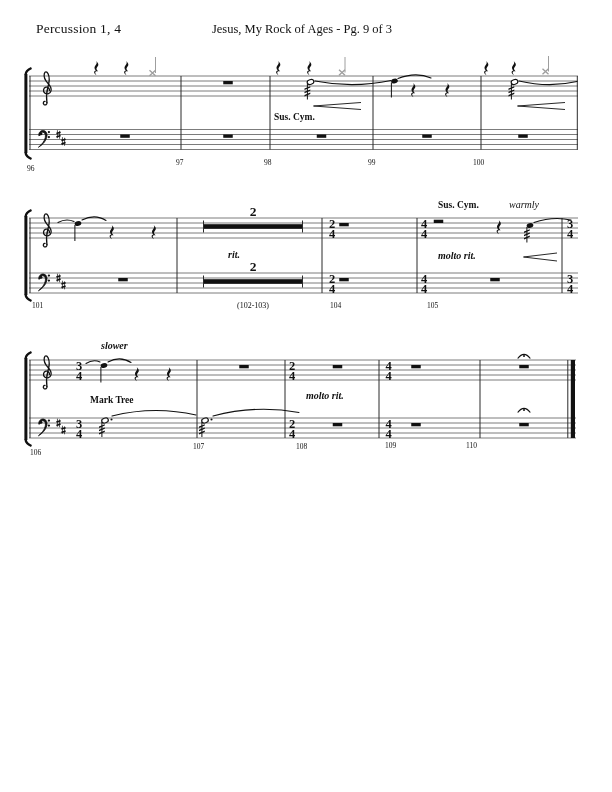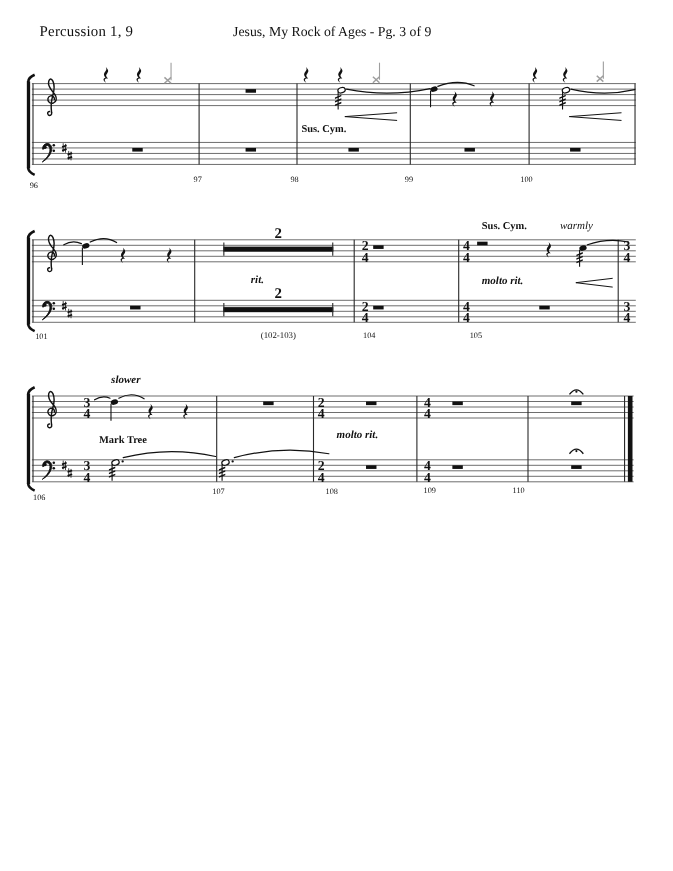--- a/index.html
+++ b/index.html
@@ -23,22 +23,22 @@
   .ital{font-size:10px;font-style:italic;}
   .tempo{font-size:10px;font-style:italic;font-weight:bold;}
   .ts{font-size:12.5px;font-weight:bold;text-anchor:middle;}
   .mr2{font-size:13.5px;font-weight:bold;text-anchor:middle;}
   .rng{font-size:8px;text-anchor:middle;}
 </style>
 </head>
 <body>
 
 <div class="page">
-  <div class="hdr-part">Percussion 1, 9</div>
-  <div class="hdr-title">Jesus, My Rock of Ages - Pg. 3 of 9</div>
+  <div class="hdr-part">Percussion 1, 4</div>
+  <div class="hdr-title">Jesus, My Rock of Ages - Pg. 9 of 3</div>
 
   <svg width="612" height="792" viewBox="0 0 612 792">
     <defs>
       <g id="qr">
           <path d="M0.2 0 C2.6 2.6 3 3.8 1.4 5.8 C0 7.5 0.1 8.3 2.2 10.4 C-0.9 9.9 -1.7 11.6 0.5 14.2 C-2.5 12.4 -2.6 10 -0.1 9.6 C-2 7.6 -1.9 5.9 -0.3 4 C1 2.5 0.9 1.5 0.2 0 Z"></path>
         </g>
       <g id="wr">
           <rect x="-4.75" y="0" width="9.5" height="3.3"></rect>
         </g>
       <g id="hr">

